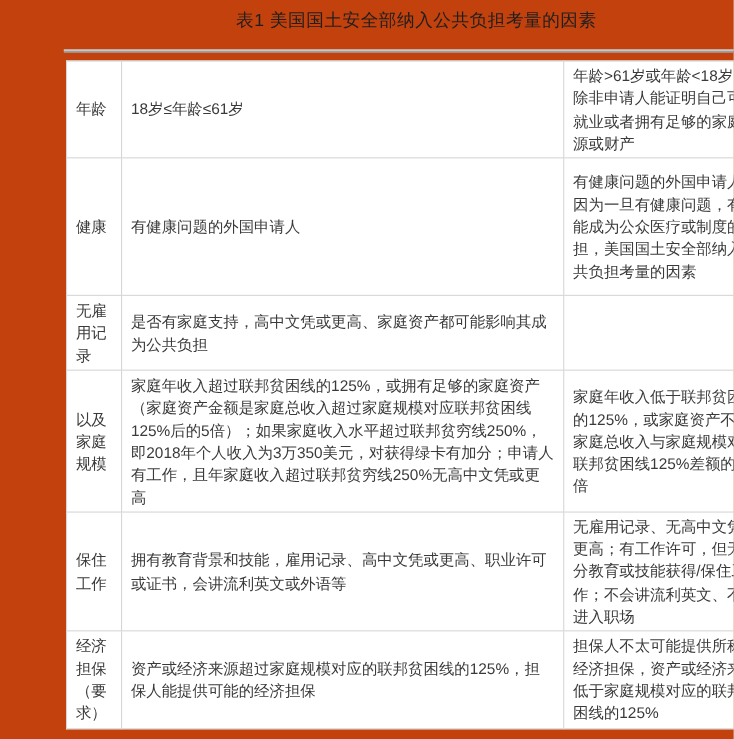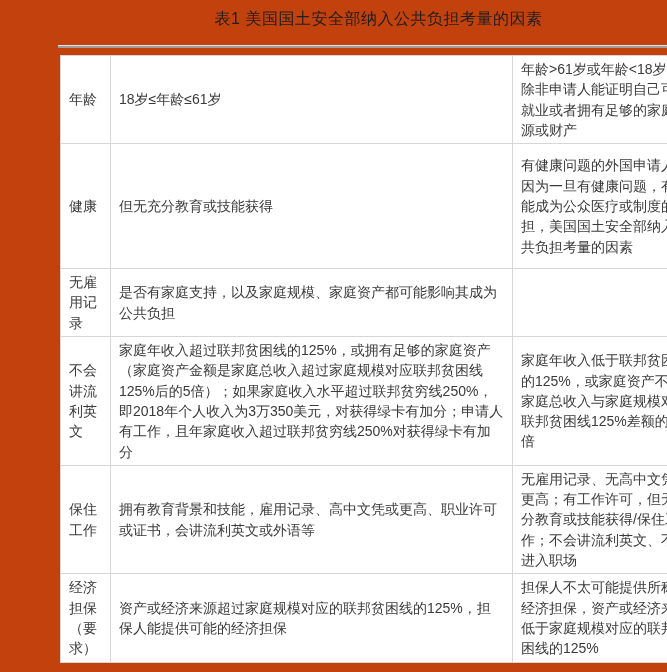--- a/index.html
+++ b/index.html
@@ -78,33 +78,33 @@
     <tbody>
 
       <tr class="r-age">
         <td>年龄</td>
         <td>18岁≤年龄≤61岁</td>
         <td>年龄&gt;61岁或年龄&lt;18岁，除非申请人能证明自己可以就业或者拥有足够的家庭资源或财产</td>
       </tr>
 
       <tr class="r-health">
         <td>健康</td>
-        <td>但无充分教育或技能获得</td>
+        <td>有健康问题的外国申请人</td>
         <td>有健康问题的外国申请人，因为一旦有健康问题，有可能成为公众医疗或制度的负担，美国国土安全部纳入公共负担考量的因素</td>
       </tr>
 
       <tr class="r-family">
         <td>无雇用记录</td>
-        <td>是否有家庭支持，以及家庭规模、家庭资产都可能影响其成为公共负担</td>
+        <td>是否有家庭支持，高中文凭或更高、家庭资产都可能影响其成为公共负担</td>
         <td></td>
       </tr>
 
       <tr class="r-assets">
-        <td>不会讲流利英文</td>
-        <td>家庭年收入超过联邦贫困线的125%，或拥有足够的家庭资产（家庭资产金额是家庭总收入超过家庭规模对应联邦贫困线125%后的5倍）；如果家庭收入水平超过联邦贫穷线250%，即2018年个人收入为3万350美元，对获得绿卡有加分；申请人有工作，且年家庭收入超过联邦贫穷线250%对获得绿卡有加分</td>
+        <td>以及家庭规模</td>
+        <td>家庭年收入超过联邦贫困线的125%，或拥有足够的家庭资产（家庭资产金额是家庭总收入超过家庭规模对应联邦贫困线125%后的5倍）；如果家庭收入水平超过联邦贫穷线250%，即2018年个人收入为3万350美元，对获得绿卡有加分；申请人有工作，且年家庭收入超过联邦贫穷线250%无高中文凭或更高</td>
         <td>家庭年收入低于联邦贫困线的125%，或家庭资产不够家庭总收入与家庭规模对应联邦贫困线125%差额的5倍</td>
       </tr>
 
       <tr class="r-edu">
         <td>保住工作</td>
         <td>拥有教育背景和技能，雇用记录、高中文凭或更高、职业许可或证书，会讲流利英文或外语等</td>
         <td>无雇用记录、无高中文凭或更高；有工作许可，但无充分教育或技能获得/保住工作；不会讲流利英文、不能进入职场</td>
       </tr>
 
       <tr class="r-sponsor">

